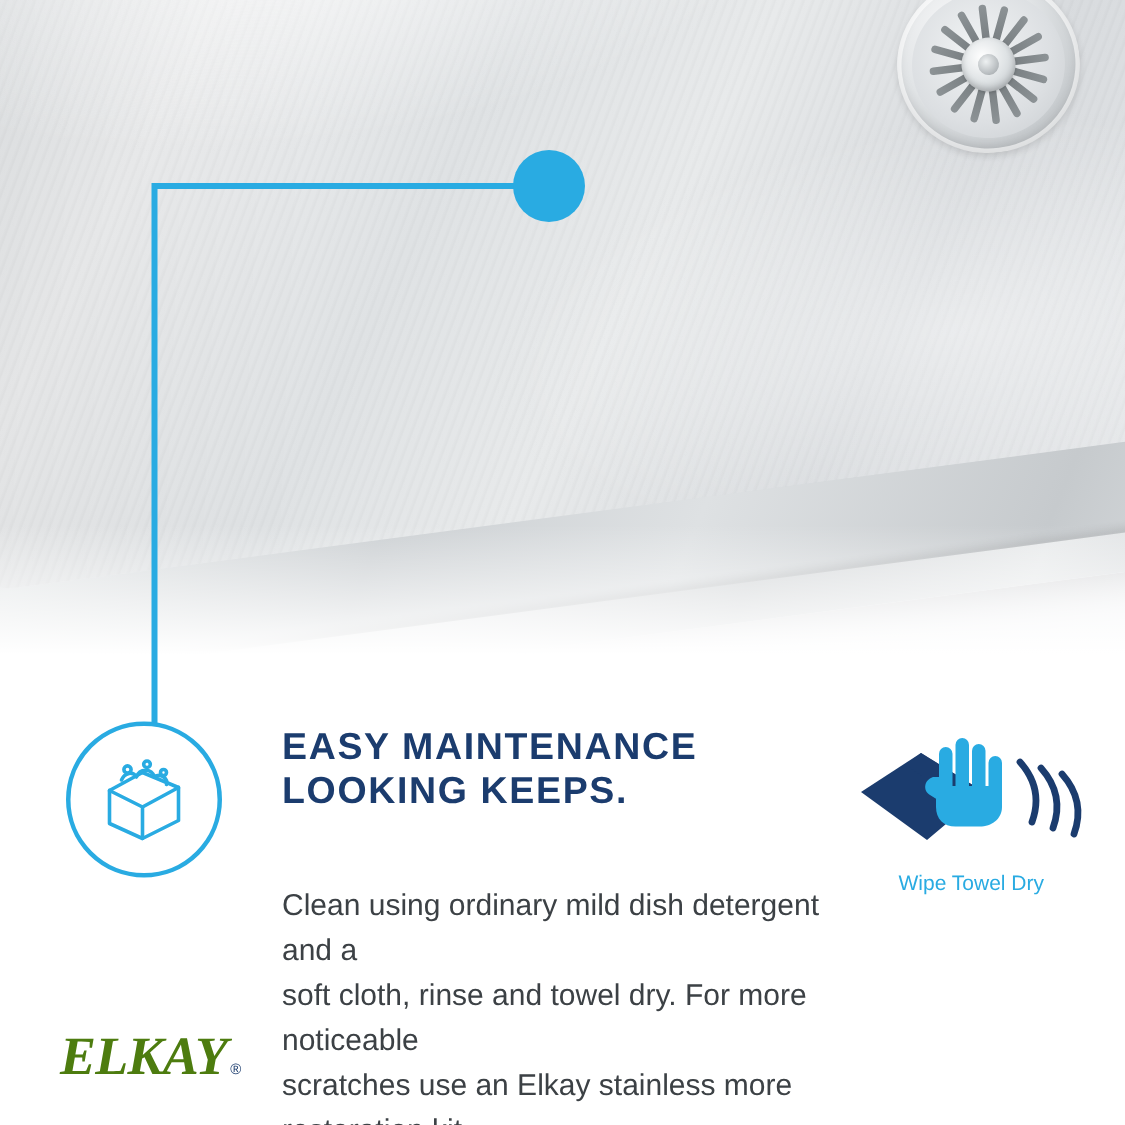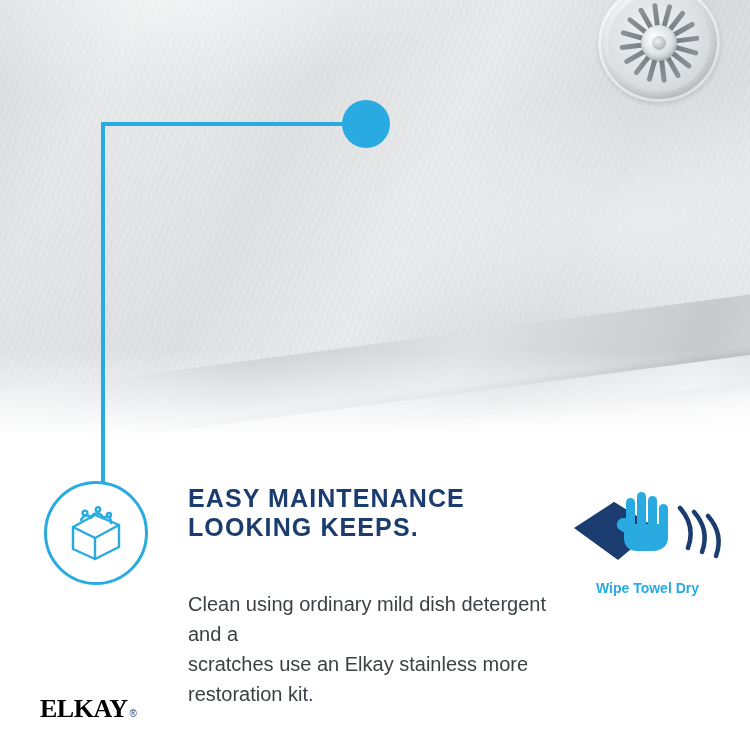--- a/index.html
+++ b/index.html
@@ -260,21 +260,20 @@
     display: block;
   }
 
   
   .wipe-block {
     position: absolute;
     left: 560px;
     top: 484px;
     width: 175px;
     height: 120px;
-    font-weight: bold;
   }
   .wipe-block svg {
     position: absolute;
     left: 8px;
     top: 0;
   }
   .wipe-caption {
     position: absolute;
     left: 0;
     top: 96px;
@@ -287,24 +286,25 @@
   
   .logo {
     position: absolute;
     left: 40px;
     top: 688px;
     height: 34px;
     display: flex;
     align-items: flex-end;
   }
   .logo-text {
-    color: #000000;
+    color: #4d7c0f;
     font-family: "Liberation Serif", serif;
     font-weight: bold;
-    font-size: 26px;
+    font-style: italic;
+    font-size: 36px;
     letter-spacing: -0.5px;
     line-height: 1;
   }
   .logo-reg {
     color: #1b3c6e;
     font-size: 10px;
     margin-left: 2px;
     margin-bottom: 3px;
   }
 </style>
@@ -369,20 +369,21 @@
     </svg>
   </div>
 
   <div class="headline">
     <span class="line">EASY MAINTENANCE</span>
     <span class="line">LOOKING KEEPS.</span>
   </div>
 
   <div class="body-copy">
     <span class="line">Clean using ordinary mild dish detergent and a</span>
+    <span class="line">soft cloth, rinse and towel dry. For more noticeable</span>
     <span class="line">scratches use an Elkay stainless more restoration kit.</span>
   </div>
 
   <div class="wipe-block">
     <svg width="160" height="92" viewBox="0 0 160 92">
 
       <path d="M6 44 L46 18 L88 44 L50 76 Z" fill="#1b3c6e"></path>
       <path d="M46 18 L88 44 L74 52 L36 26 Z" fill="#1b3c6e" opacity="0.85"></path>
 
       <g fill="#29abe2">

